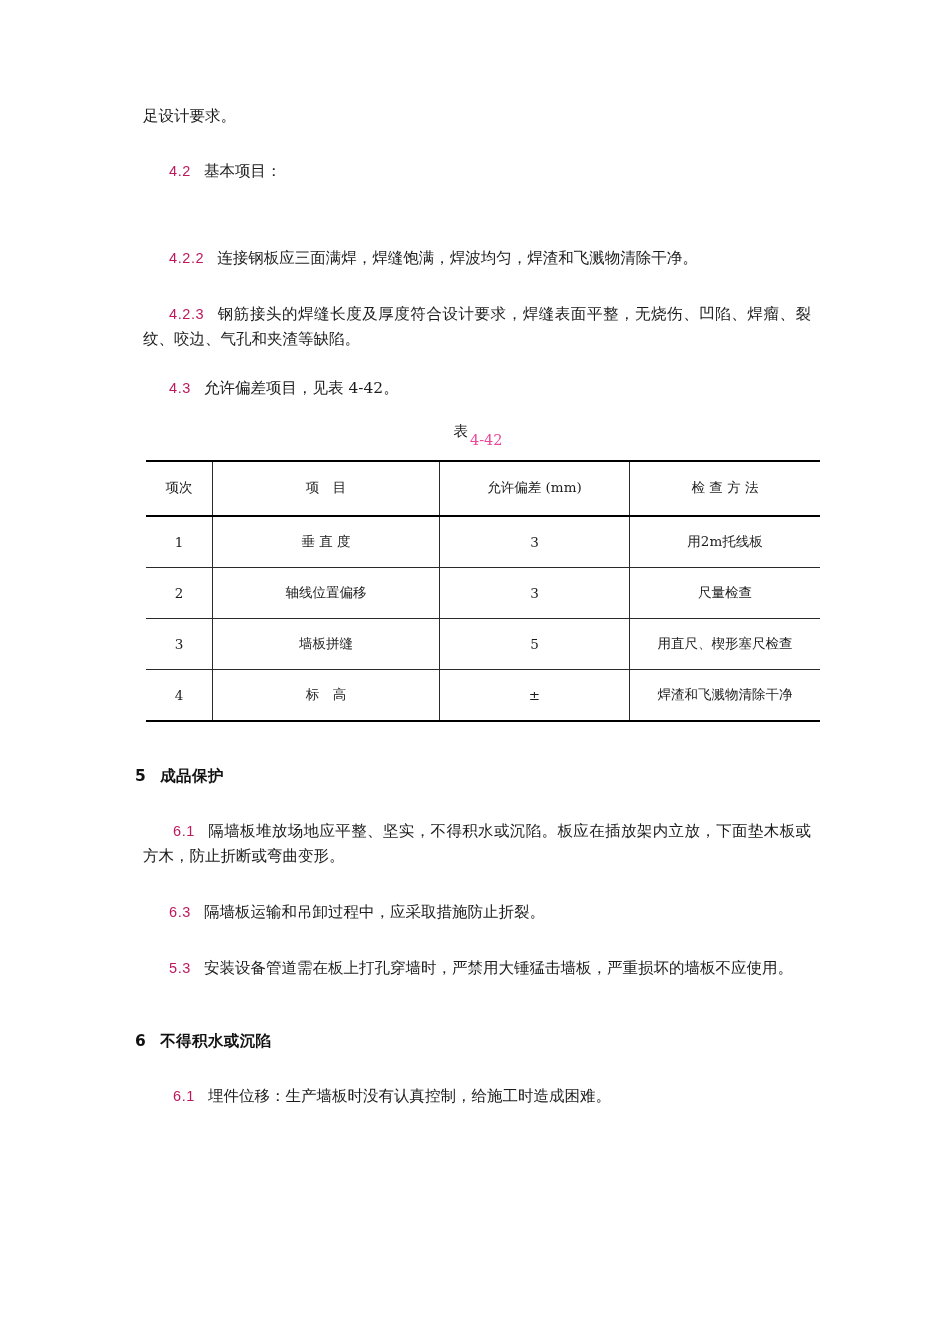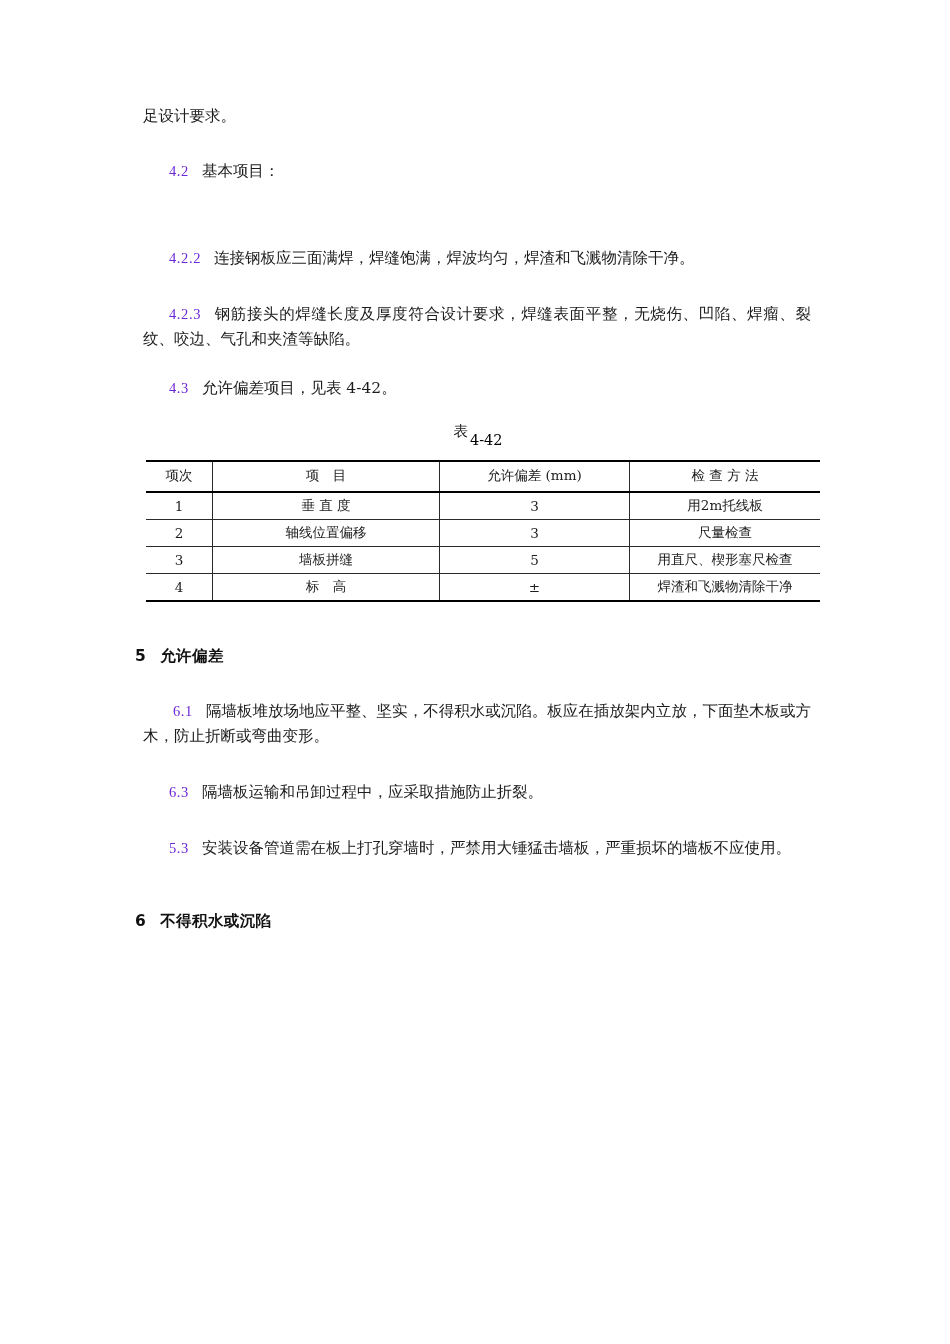--- a/index.html
+++ b/index.html
@@ -42,24 +42,24 @@
     margin: 0;
     text-align: justify;
     text-justify: inter-ideograph;
   }
 
   .gap-lg { height: 31px; }
   .gap-md { height: 24px; }
 
   
   .num {
-    font-family: Liberation Serif, serif;
+    font-family: Liberation Sans, sans-serif;
     font-size: 14.5px;
     letter-spacing: 0.6px;
-    color: #6d28d9;
+    color: #be185d;
   }
 
   .indent-1 { padding-left: 26px; }
   .indent-2 { padding-left: 30px; }
 
   .numbered {
     font-size: 15.5px;
     line-height: 1.62;
     text-align: justify;
     text-justify: inter-ideograph;
@@ -94,21 +94,21 @@
     position: relative;
     top: -5px;
     color: #1c1c1c;
   }
   .table-caption .cap-no {
     font-family: "DejaVu Serif", "Liberation Serif", serif;
     font-size: 14.5px;
     position: relative;
     top: 4px;
     left: 2px;
-    color: #000000;
+    color: #ec4899;
   }
 
   
   .tbl-wrap {
     width: 655px;
     margin-left: 3px;
   }
   table.devtable {
     width: 100%;
     border-collapse: collapse;
@@ -119,21 +119,21 @@
   }
   table.devtable tr.hdr-row th {
     border-top: 2.5px solid #000;
     border-bottom: 2.2px solid #000;
   }
   table.devtable th,
   table.devtable td {
     text-align: center;
     vertical-align: middle;
     height: 26px;
-    padding: 0 2px;
+    padding: 12px 2px;
     border-bottom: 1.1px solid #2a2a2a;
     border-right: 1.1px solid #2a2a2a;
     font-weight: normal;
   }
   table.devtable th:last-child,
   table.devtable td:last-child {
     border-right: none;
   }
   table.devtable tr:last-child td {
     border-bottom: 2.5px solid #000;
@@ -221,21 +221,21 @@
             <td>±</td>
             <td>焊渣和飞溅物清除干净</td>
           </tr>
         </tbody>
       </table>
     </div>
 
     <div style="height:42px"></div>
 
     <p class="para heading" style="margin-left:-8px;">
-      <span class="hnum">5</span><span>允许偏差</span>
+      <span class="hnum">5</span><span>成品保护</span>
     </p>
 
     <div class="gap-lg"></div>
 
     <p class="para numbered" style="text-indent:30px;">
       <span class="num">6.1</span><span class="body">隔墙板堆放场地应平整、坚实，不得积水或沉陷。板应在插放架内立放，下面垫木板或方木，防止折断或弯曲变形。</span>
     </p>
 
     <div class="gap-lg"></div>
 
@@ -253,15 +253,18 @@
 
 
     <div class="gap-md"></div>
 
     <p class="para heading" style="margin-left:-8px;">
       <span class="hnum">6</span><span>不得积水或沉陷</span>
     </p>
 
     <div class="gap-lg"></div>
 
+    <p class="para numbered indent-2">
+      <span class="num">6.1</span><span class="body">埋件位移：生产墙板时没有认真控制，给施工时造成困难。</span>
+    </p>
 
   </div>
 </div>
 
 </body></html>

